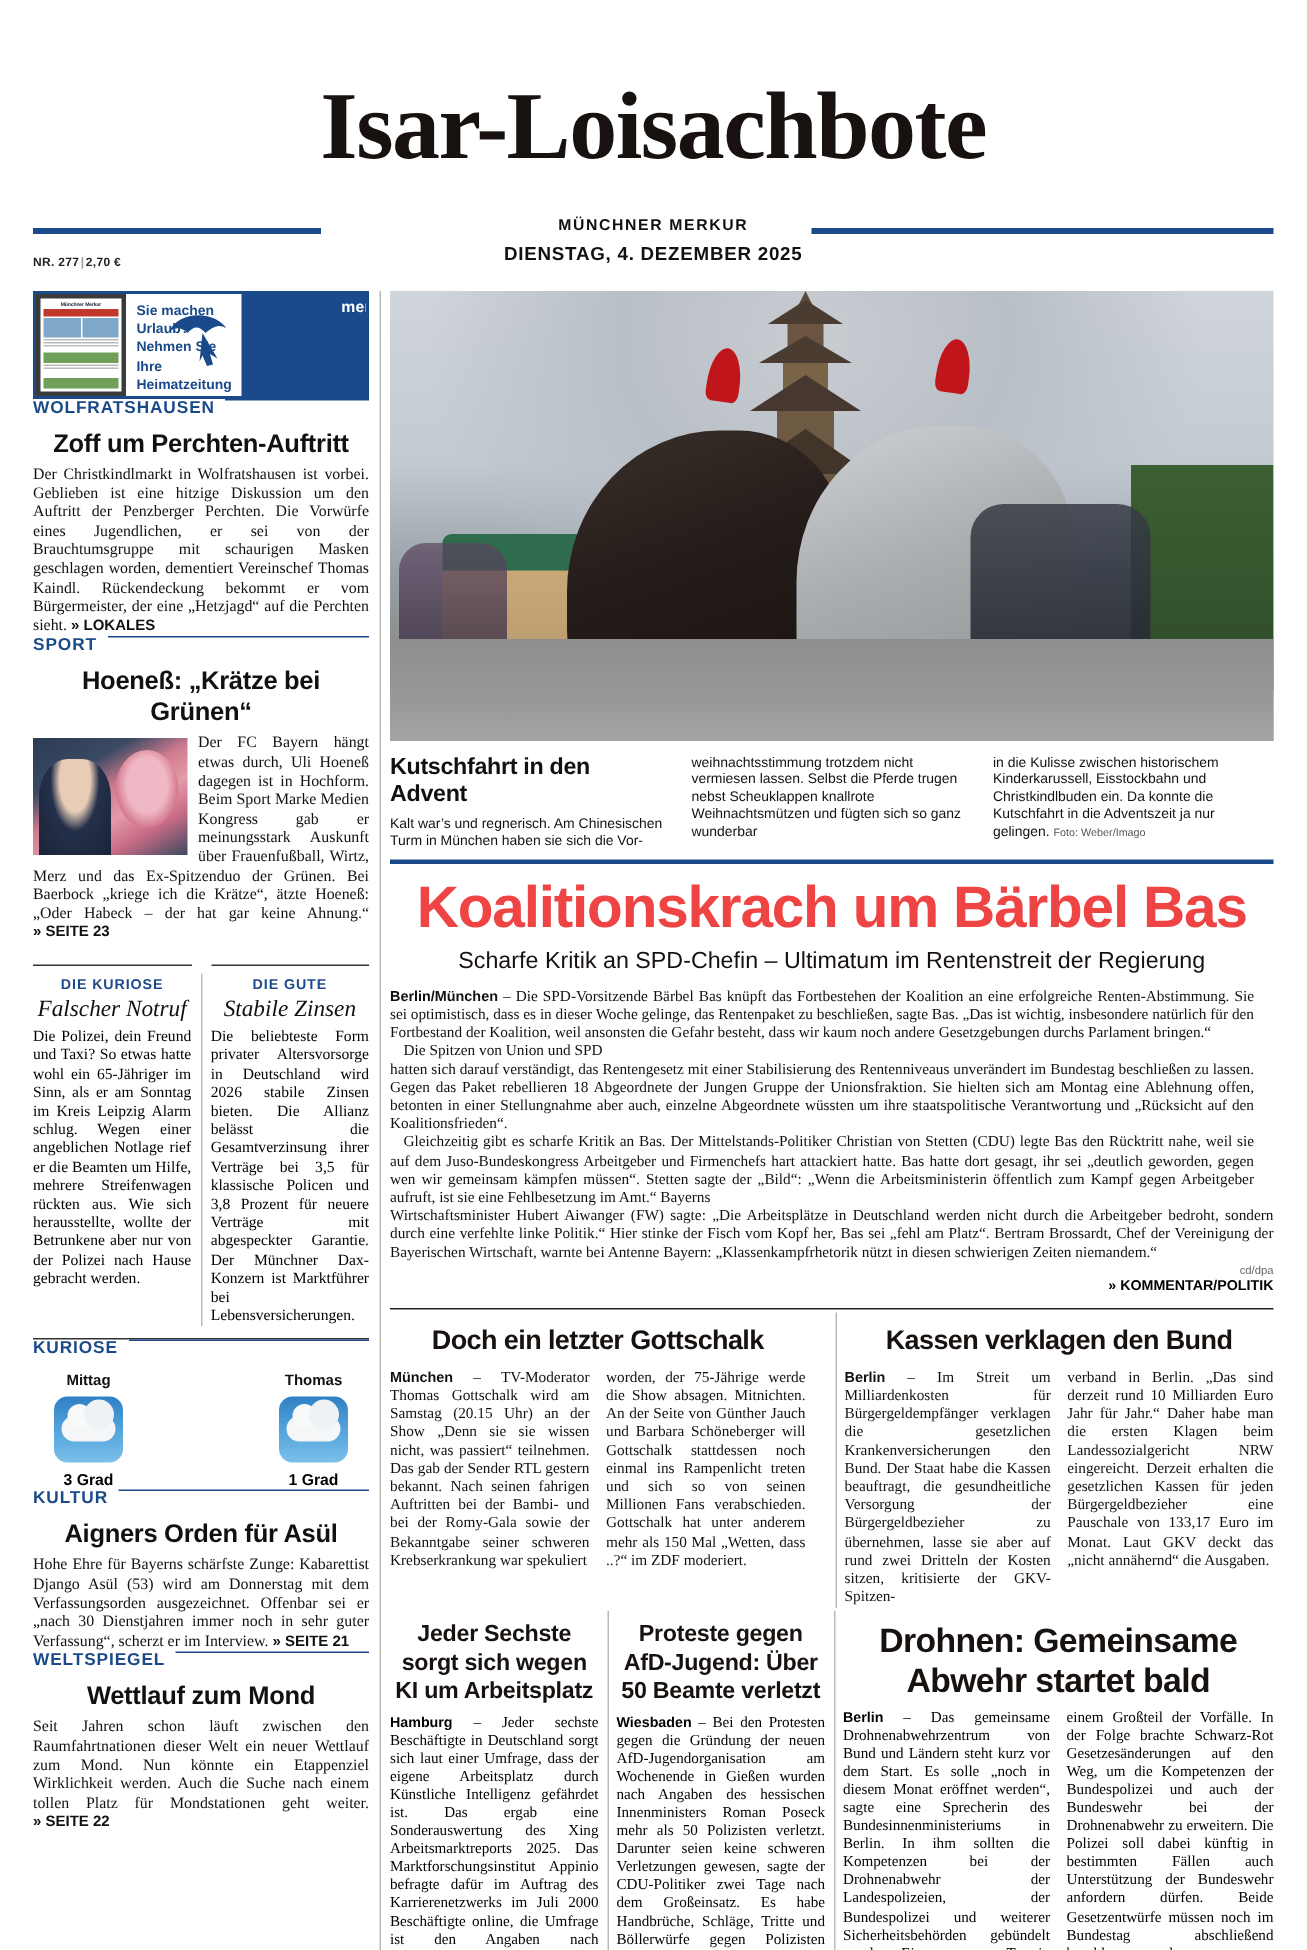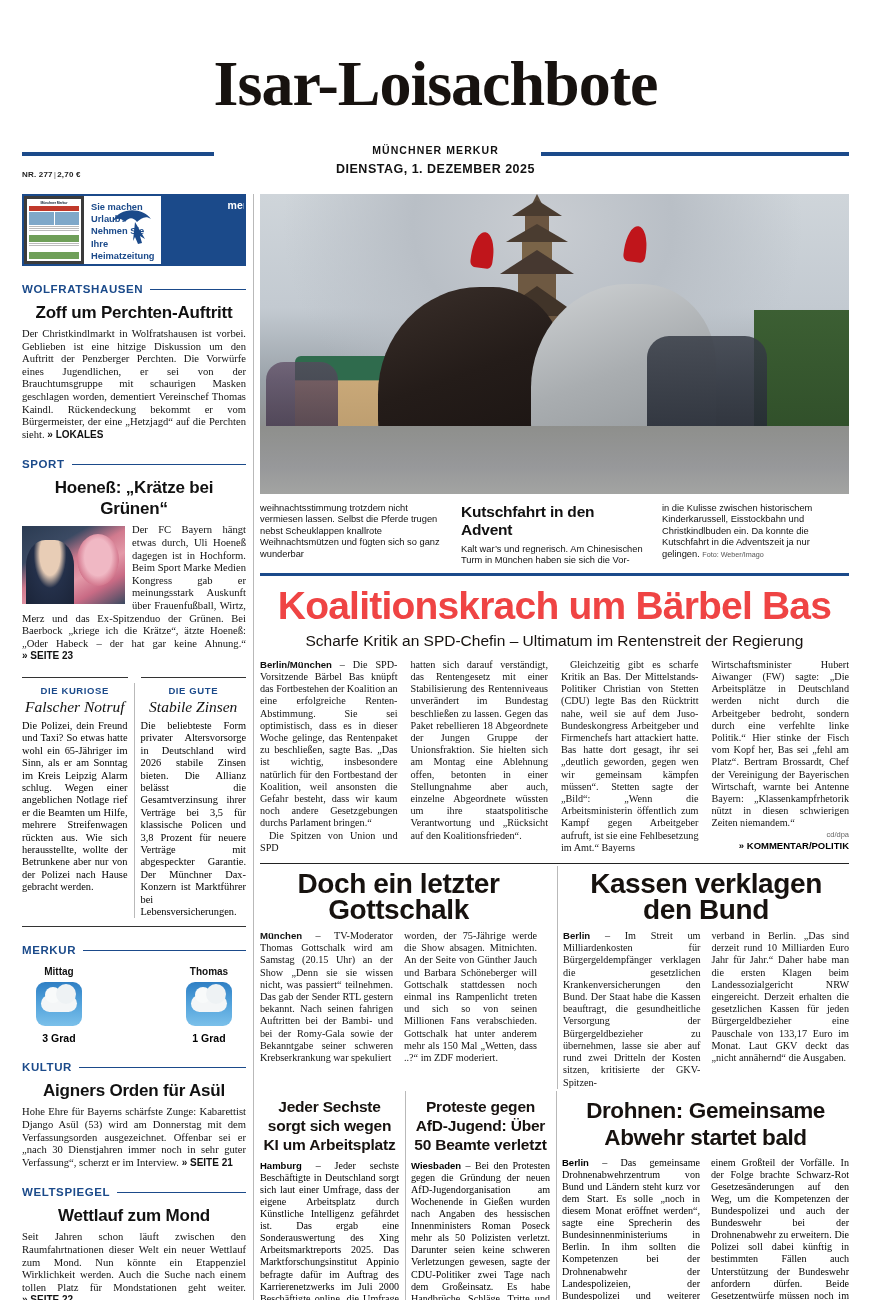--- a/index.html
+++ b/index.html
@@ -102,21 +102,21 @@
   }
   .umbrella { position: absolute; right: 6px; top: 9px; width: 46px; height: 40px; }
   .promo-url {
     background: #1b4a8a; color: #fff;
     font-family: "Liberation Sans", sans-serif;
     font-weight: bold; font-size: 10.5px;
     padding: 3px 0 3px 67px;
     letter-spacing: .1px;
   }
 
-  .kicker-row { display: flex; align-items: center; gap: 7px; margin-top: 17px; }
+  .kicker-row { display: flex; gap: 7px; }
   .kicker {
     font-family: "Liberation Sans", sans-serif;
     font-weight: bold; font-size: 11.5px; letter-spacing: 0.6px;
     color: #1b4a8a; white-space: nowrap;
   }
   .kicker-rule { flex: 1; height: 1px; background: #1b4a8a; }
 
   .sec-head {
     font-family: "Liberation Sans", sans-serif;
     font-weight: bold; font-size: 17px; line-height: 21px;
@@ -270,21 +270,21 @@
     font-weight: bold; font-size: 39px; line-height: 42px;
     text-align: center; margin-top: 9px; color:#ef4444;
     letter-spacing: -0.8px;
   }
   .main-sub {
     font-family: "Liberation Sans", sans-serif;
     font-size: 15.5px; line-height: 19px; text-align: center;
     margin-top: 4px; color:#17120f;
   }
 
-  .art-grid { display: flex; margin-top: 9px; }
+  .art-grid { display: flex; margin-top: 9px; flex-direction: column; }
   .art-col { flex: 1; min-width: 0; padding-right: 13px; }
   .art-col:last-child { padding-right: 0; }
   .art-text {
     font-family: "Liberation Serif", serif;
     font-size: 10.2px; line-height: 12.2px; text-align: justify;
     hyphens: auto; color:#111;
   }
   .art-text .place {
     font-family: "Liberation Sans", sans-serif; font-weight: bold; font-size: 9.6px;
   }
@@ -294,21 +294,21 @@
 
   .hr-thin-dark { height: 1px; background: #222; margin-top: 9px; }
 
   .two-story { display: flex; margin-top: 0; }
   .story-a { width: 290px; flex: none; padding-right: 13px; }
   .story-div { width: 13px; flex: none; position: relative; }
   .story-div::after { content:""; position:absolute; left:50%; top:2px; bottom:0; width:1px; background:#b9b9b9; }
   .story-b { flex: 1; min-width: 0; padding-left: 0; }
   .story-head {
     font-family:"Liberation Sans",sans-serif; font-weight:bold;
-    font-size: 28px; line-height: 26px; text-align:center; margin-top:7px; color:#17120f;
+    font-size: 18px; line-height: 26px; text-align:center; margin-top:7px; color:#17120f;
     letter-spacing:-0.4px;
   }
   .mini-grid { display:flex; margin-top:7px; }
   .mini-col { flex:1; min-width:0; padding-right:11px; }
   .mini-col:last-child { padding-right:0; }
 
   .bot-grid { display:flex; margin-top:0; }
   .bot-a { width: 139px; flex:none; }
   .bot-b { width: 139px; flex:none; }
   .bot-c { flex:1; min-width:0; }
@@ -338,21 +338,21 @@
   <div class="masthead">
     <div class="masthead-title">Isar-Loisachbote</div>
     <div class="masthead-sub">
       <div class="rule-left"></div>
       <div class="rule-right"></div>
       <div class="issue-line">
         <span>NR. 277</span><span class="sep">|</span><span>2,70 €</span>
       </div>
       <div class="masthead-center">
         <div class="merkur-line">MÜNCHNER MERKUR</div>
-        <div class="date-line">DIENSTAG, 1. DEZEMBER 2025</div>
+        <div class="date-line">DIENSTAG, 4. DEZEMBER 2025</div>
       </div>
     </div>
   </div>
 
   <div class="body-wrap">
 
     <div class="col-left">
 
       <div class="promo">
         <div class="promo-paper">
@@ -423,21 +423,21 @@
         <div class="tc">
           <div class="tc-top-rule"></div>
           <div class="tc-kicker">DIE GUTE</div>
           <div class="tc-head">Stabile Zinsen</div>
           <div class="tc-body">Die beliebteste Form privater Altersvorsorge in Deutschland wird 2026 stabile Zinsen bieten. Die Allianz belässt die Gesamtverzinsung ihrer Verträge bei 3,5 für klassische Policen und 3,8 Prozent für neuere Verträge mit abgespeckter Garantie. Der Münchner Dax-Konzern ist Marktführer bei Lebensversicherungen.</div>
         </div>
       </div>
       <div class="hr-dark"></div>
 
       <div class="kicker-row">
-        <span class="kicker">MERKUR</span>
+        <span class="kicker">KURIOSE</span>
         <span class="kicker-rule"></span>
       </div>
       <div class="weather-row">
         <div class="w-item">
           <div class="w-label">Mittag</div>
           <div class="w-icon">
               <span class="cloud"></span>
             </div>
           <div class="w-temp">3 Grad</div>
         </div>
@@ -494,25 +494,25 @@
         <div class="hp-horse-dark"></div>
         <div class="hp-horse-light"></div>
         <div class="hp-hat1"></div>
         <div class="hp-hat2"></div>
         <div class="hp-people"></div>
         <div class="hp-ground"></div>
       </div>
 
       <div class="cap-grid">
         <div class="cap-col">
-          <div class="cap-text" style="margin-top:0">weihnachtsstimmung trotzdem nicht vermiesen lassen. Selbst die Pferde trugen nebst Scheuklappen knallrote Weihnachtsmützen und fügten sich so ganz wunderbar</div>
-        </div>
-        <div class="cap-col">
           <div class="cap-head">Kutschfahrt in den Advent</div>
           <div class="cap-text">Kalt war’s und regnerisch. Am Chinesischen Turm in München haben sie sich die Vor-</div>
+        </div>
+        <div class="cap-col">
+          <div class="cap-text" style="margin-top:0">weihnachtsstimmung trotzdem nicht vermiesen lassen. Selbst die Pferde trugen nebst Scheuklappen knallrote Weihnachtsmützen und fügten sich so ganz wunderbar</div>
         </div>
         <div class="cap-col">
           <div class="cap-text" style="margin-top:0">
             <span>in die Kulisse zwischen historischem Kinderkarussell, Eisstockbahn und Christkindlbuden ein. Da konnte die Kutschfahrt in die Adventszeit ja nur gelingen.</span>
             <span class="cap-credit">Foto: Weber/Imago</span>
           </div>
         </div>
       </div>
 
       <div class="blue-rule"></div>

